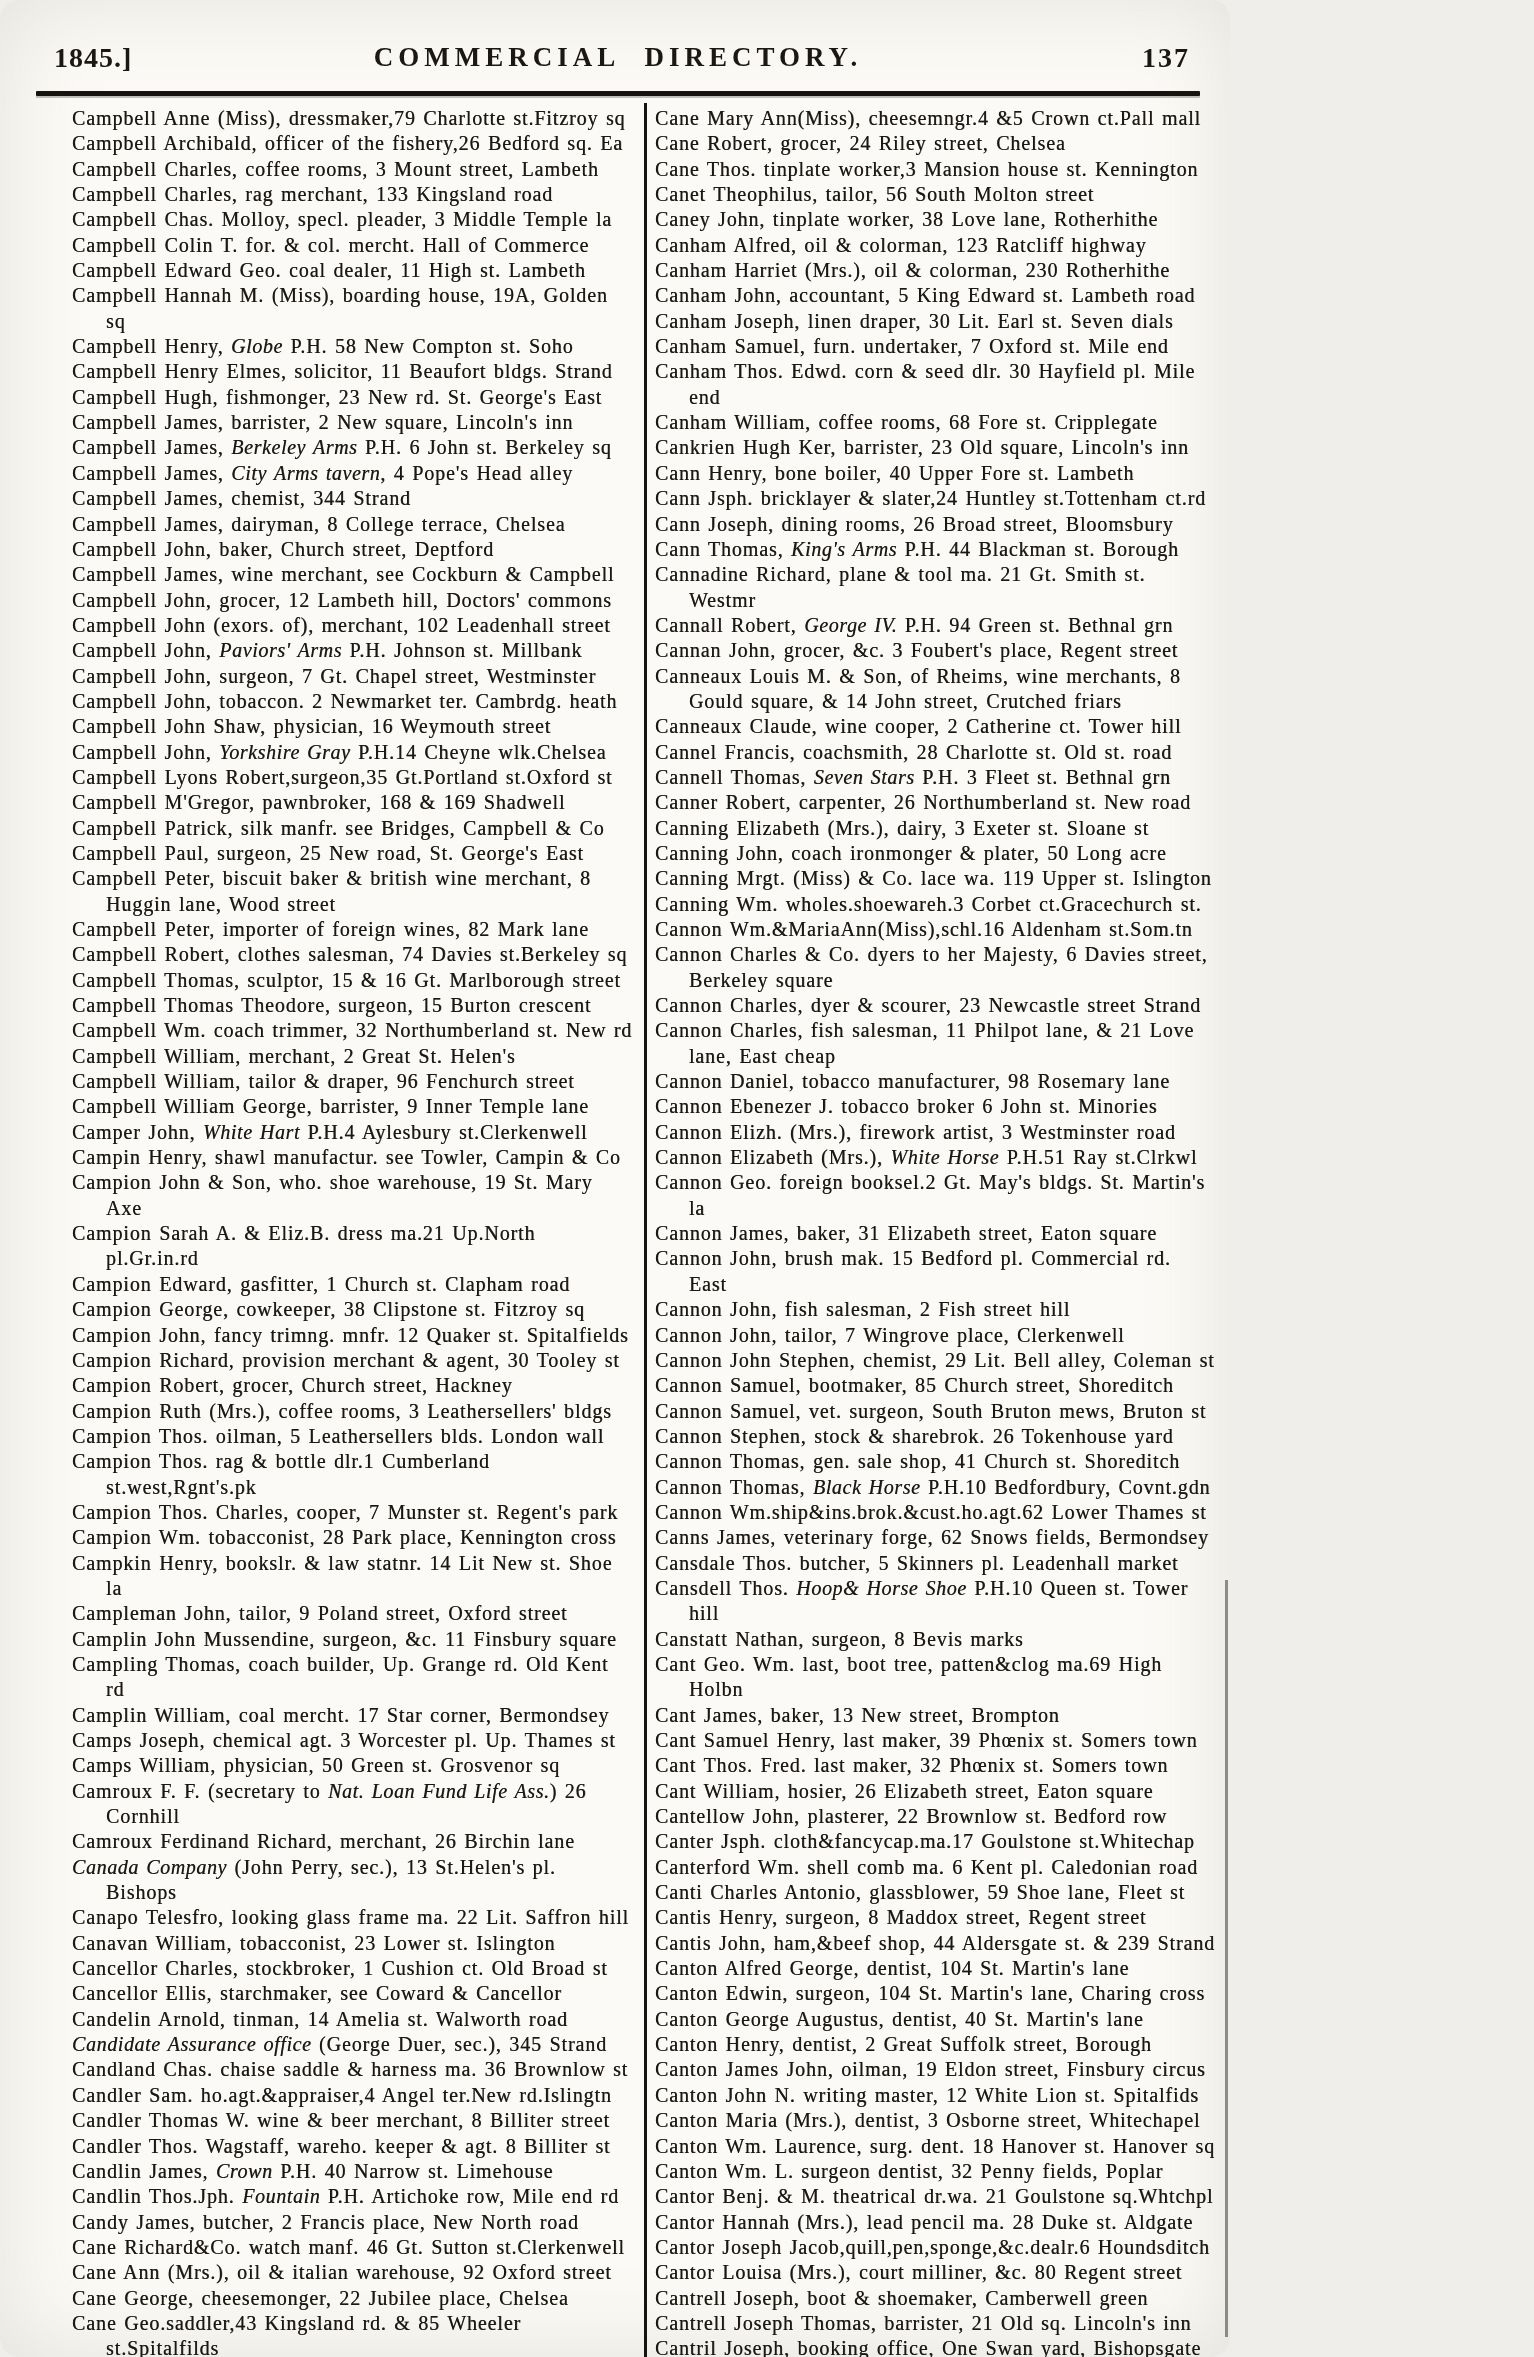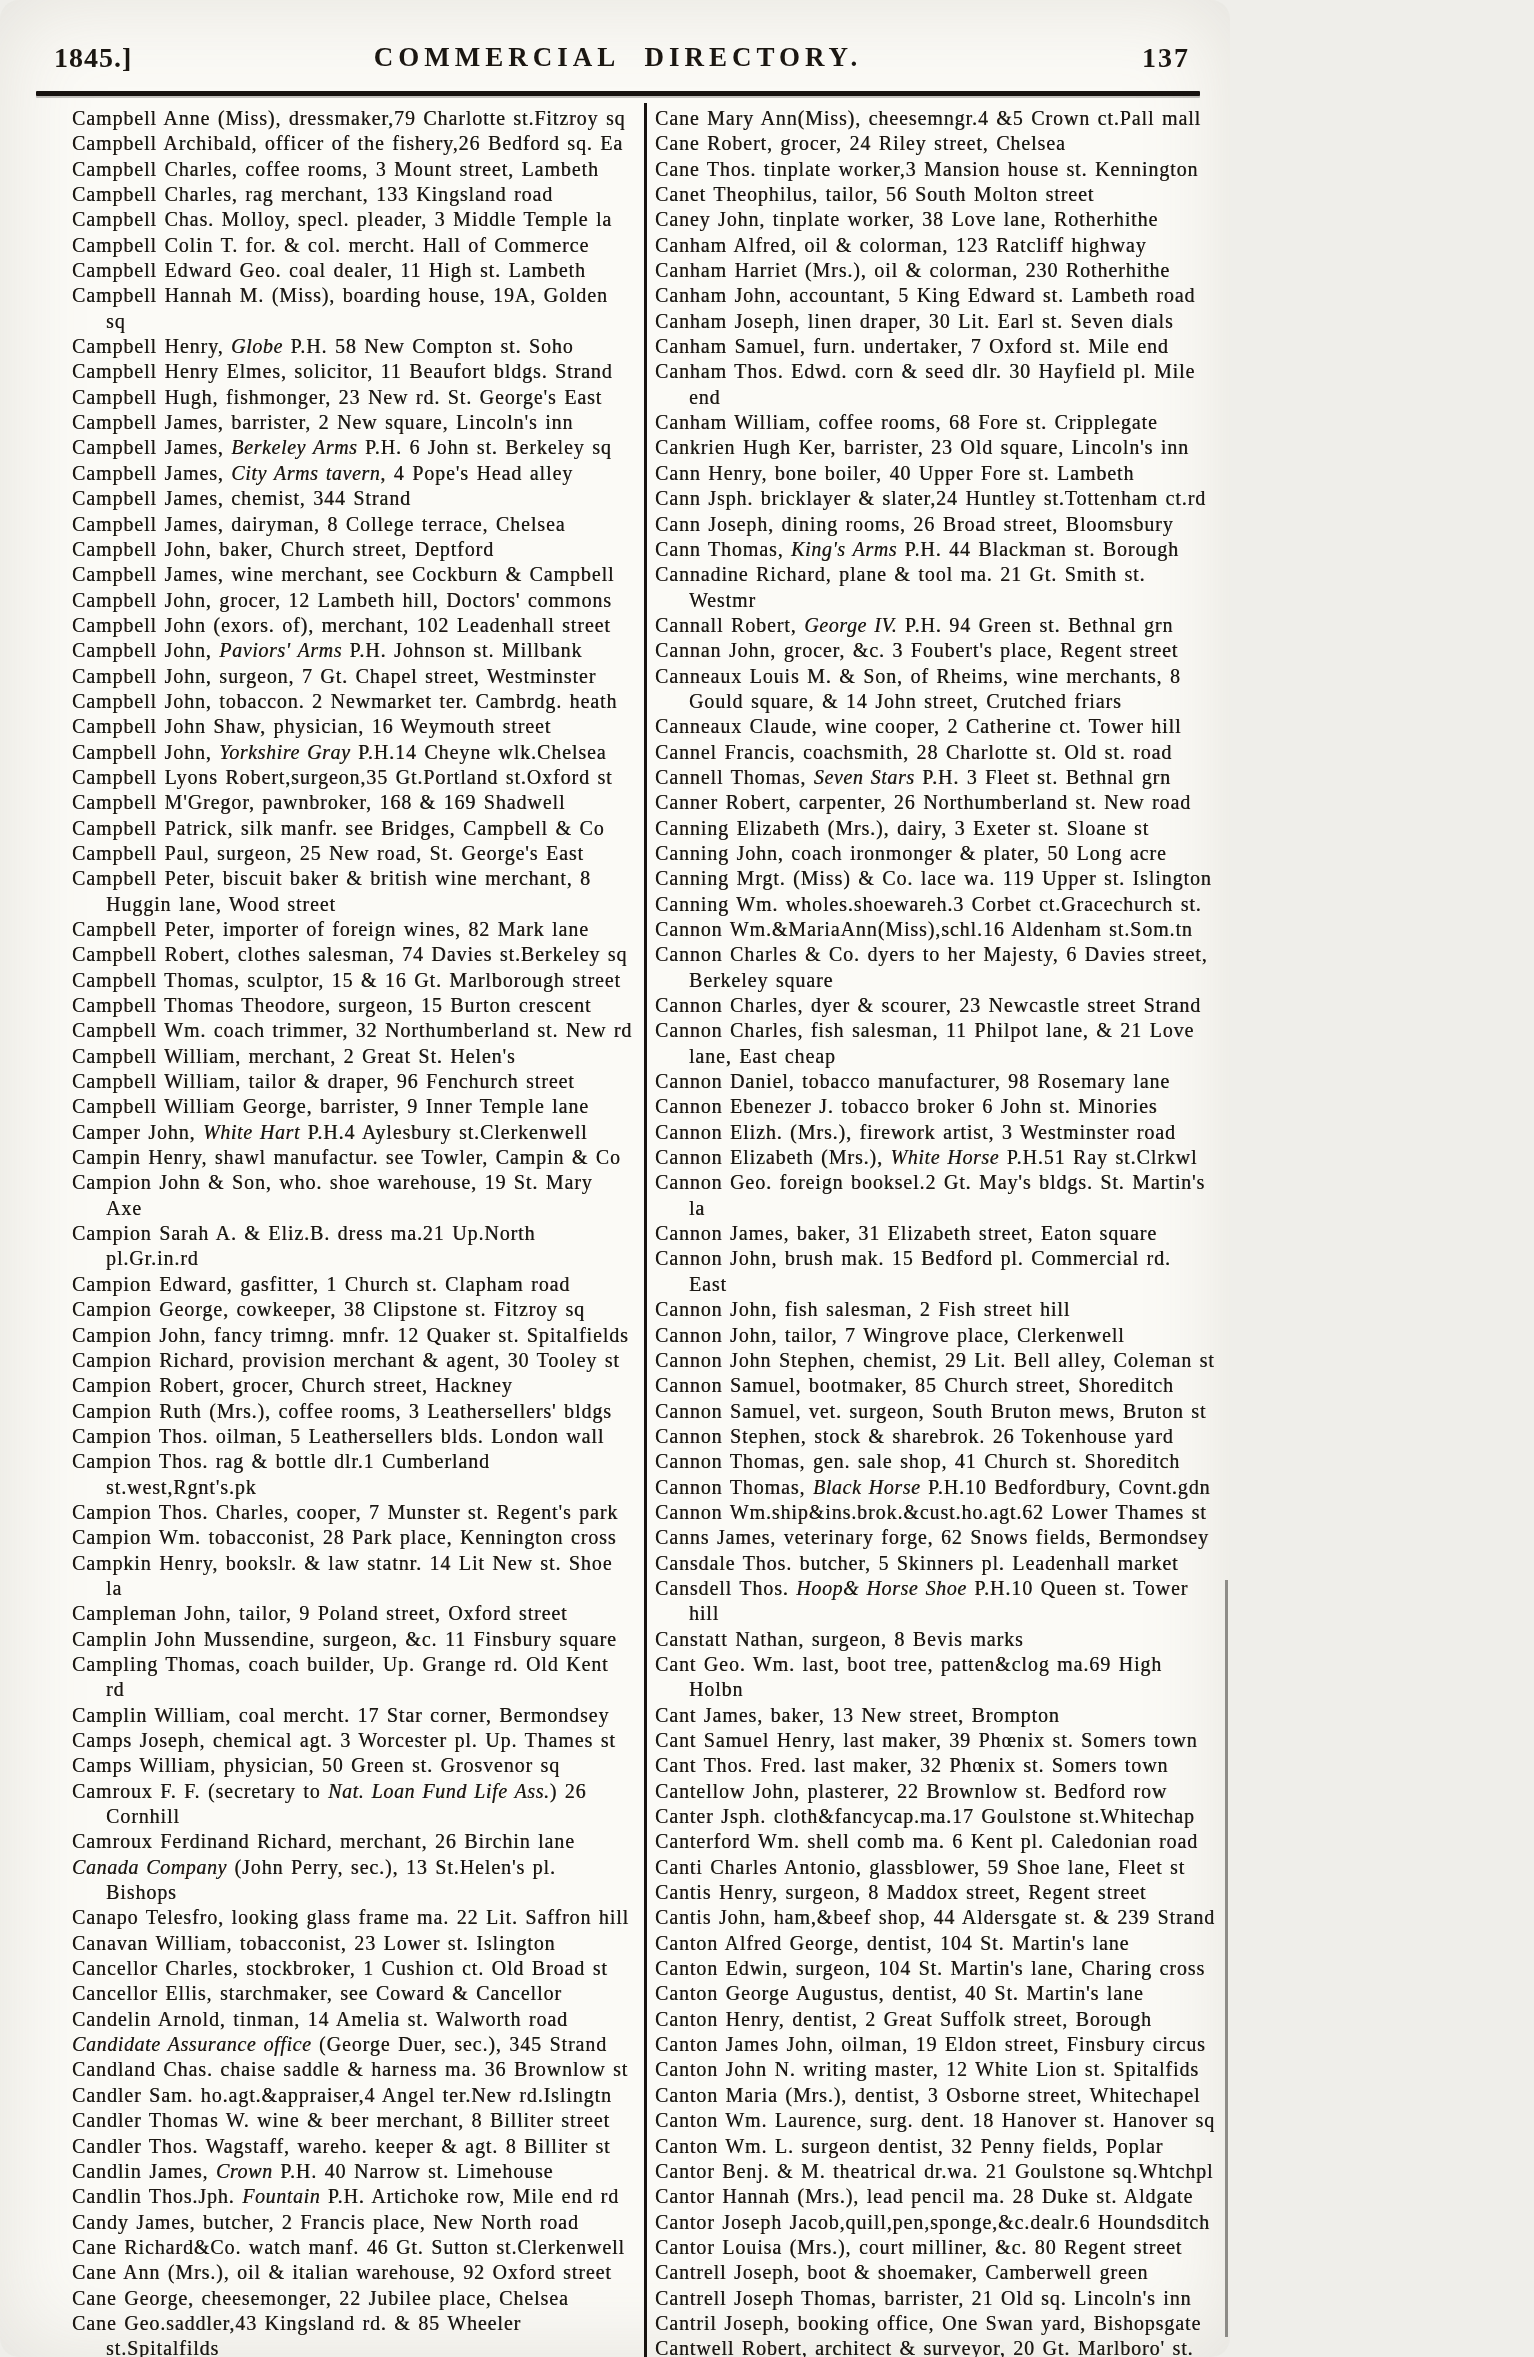--- a/index.html
+++ b/index.html
@@ -235,20 +235,21 @@
         <div class="entry"><span>Cannon Thomas, </span><i>Black Horse</i><span> P.H.10 Bedfordbury, Covnt.gdn</span></div>
         <div class="entry"><span>Cannon Wm.ship&amp;ins.brok.&amp;cust.ho.agt.62 Lower Thames st</span></div>
         <div class="entry"><span>Canns James, veterinary forge, 62 Snows fields, Bermondsey</span></div>
         <div class="entry"><span>Cansdale Thos. butcher, 5 Skinners pl. Leadenhall market</span></div>
         <div class="entry"><span>Cansdell Thos. </span><i>Hoop&amp; Horse Shoe</i><span> P.H.10 Queen st. Tower hill</span></div>
         <div class="entry"><span>Canstatt Nathan, surgeon, 8 Bevis marks</span></div>
         <div class="entry"><span>Cant Geo. Wm. last, boot tree, patten&amp;clog ma.69 High Holbn</span></div>
         <div class="entry"><span>Cant James, baker, 13 New street, Brompton</span></div>
         <div class="entry"><span>Cant Samuel Henry, last maker, 39 Phœnix st. Somers town</span></div>
         <div class="entry"><span>Cant Thos. Fred. last maker, 32 Phœnix st. Somers town</span></div>
+        <div class="entry"><span>Cant William, hosier, 26 Elizabeth street, Eaton square</span></div>
         <div class="entry"><span>Cantellow John, plasterer, 22 Brownlow st. Bedford row</span></div>
         <div class="entry"><span>Canter Jsph. cloth&amp;fancycap.ma.17 Goulstone st.Whitechap</span></div>
         <div class="entry"><span>Canterford Wm. shell comb ma. 6 Kent pl. Caledonian road</span></div>
         <div class="entry"><span>Canti Charles Antonio, glassblower, 59 Shoe lane, Fleet st</span></div>
         <div class="entry"><span>Cantis Henry, surgeon, 8 Maddox street, Regent street</span></div>
         <div class="entry"><span>Cantis John, ham,&amp;beef shop, 44 Aldersgate st. &amp; 239 Strand</span></div>
         <div class="entry"><span>Canton Alfred George, dentist, 104 St. Martin's lane</span></div>
         <div class="entry"><span>Canton Edwin, surgeon, 104 St. Martin's lane, Charing cross</span></div>
         <div class="entry"><span>Canton George Augustus, dentist, 40 St. Martin's lane</span></div>
         <div class="entry"><span>Canton Henry, dentist, 2 Great Suffolk street, Borough</span></div>

